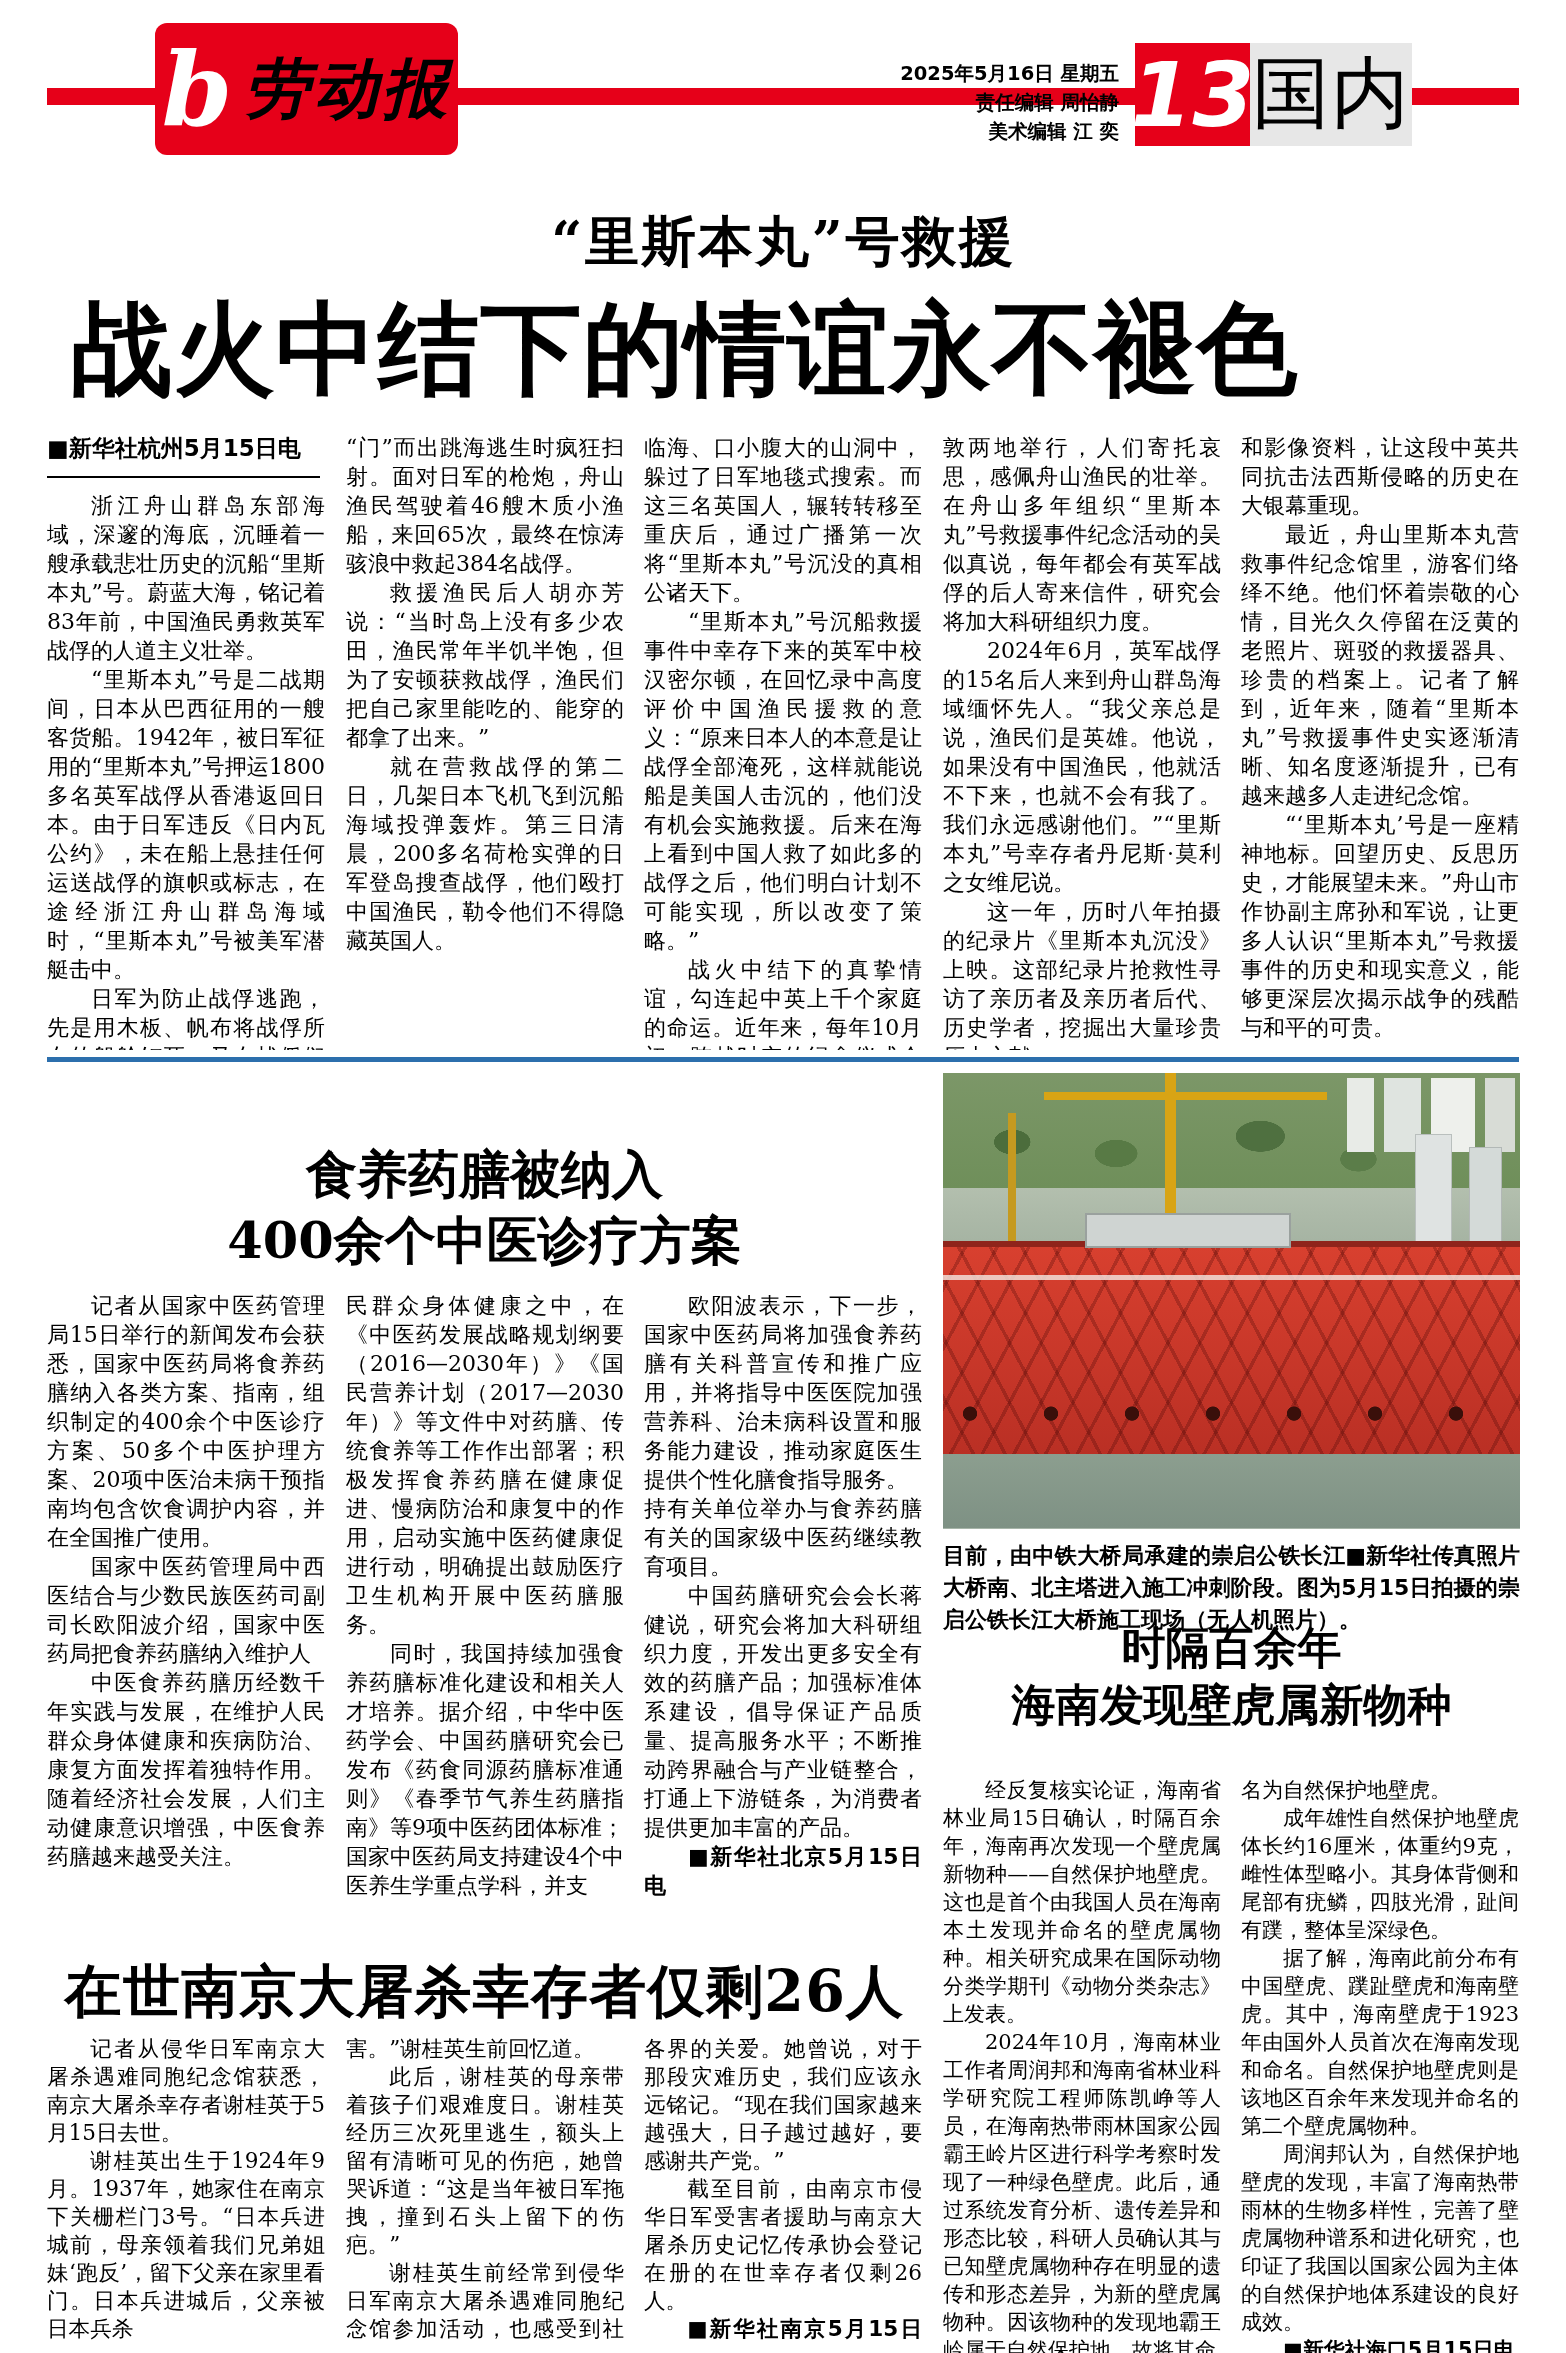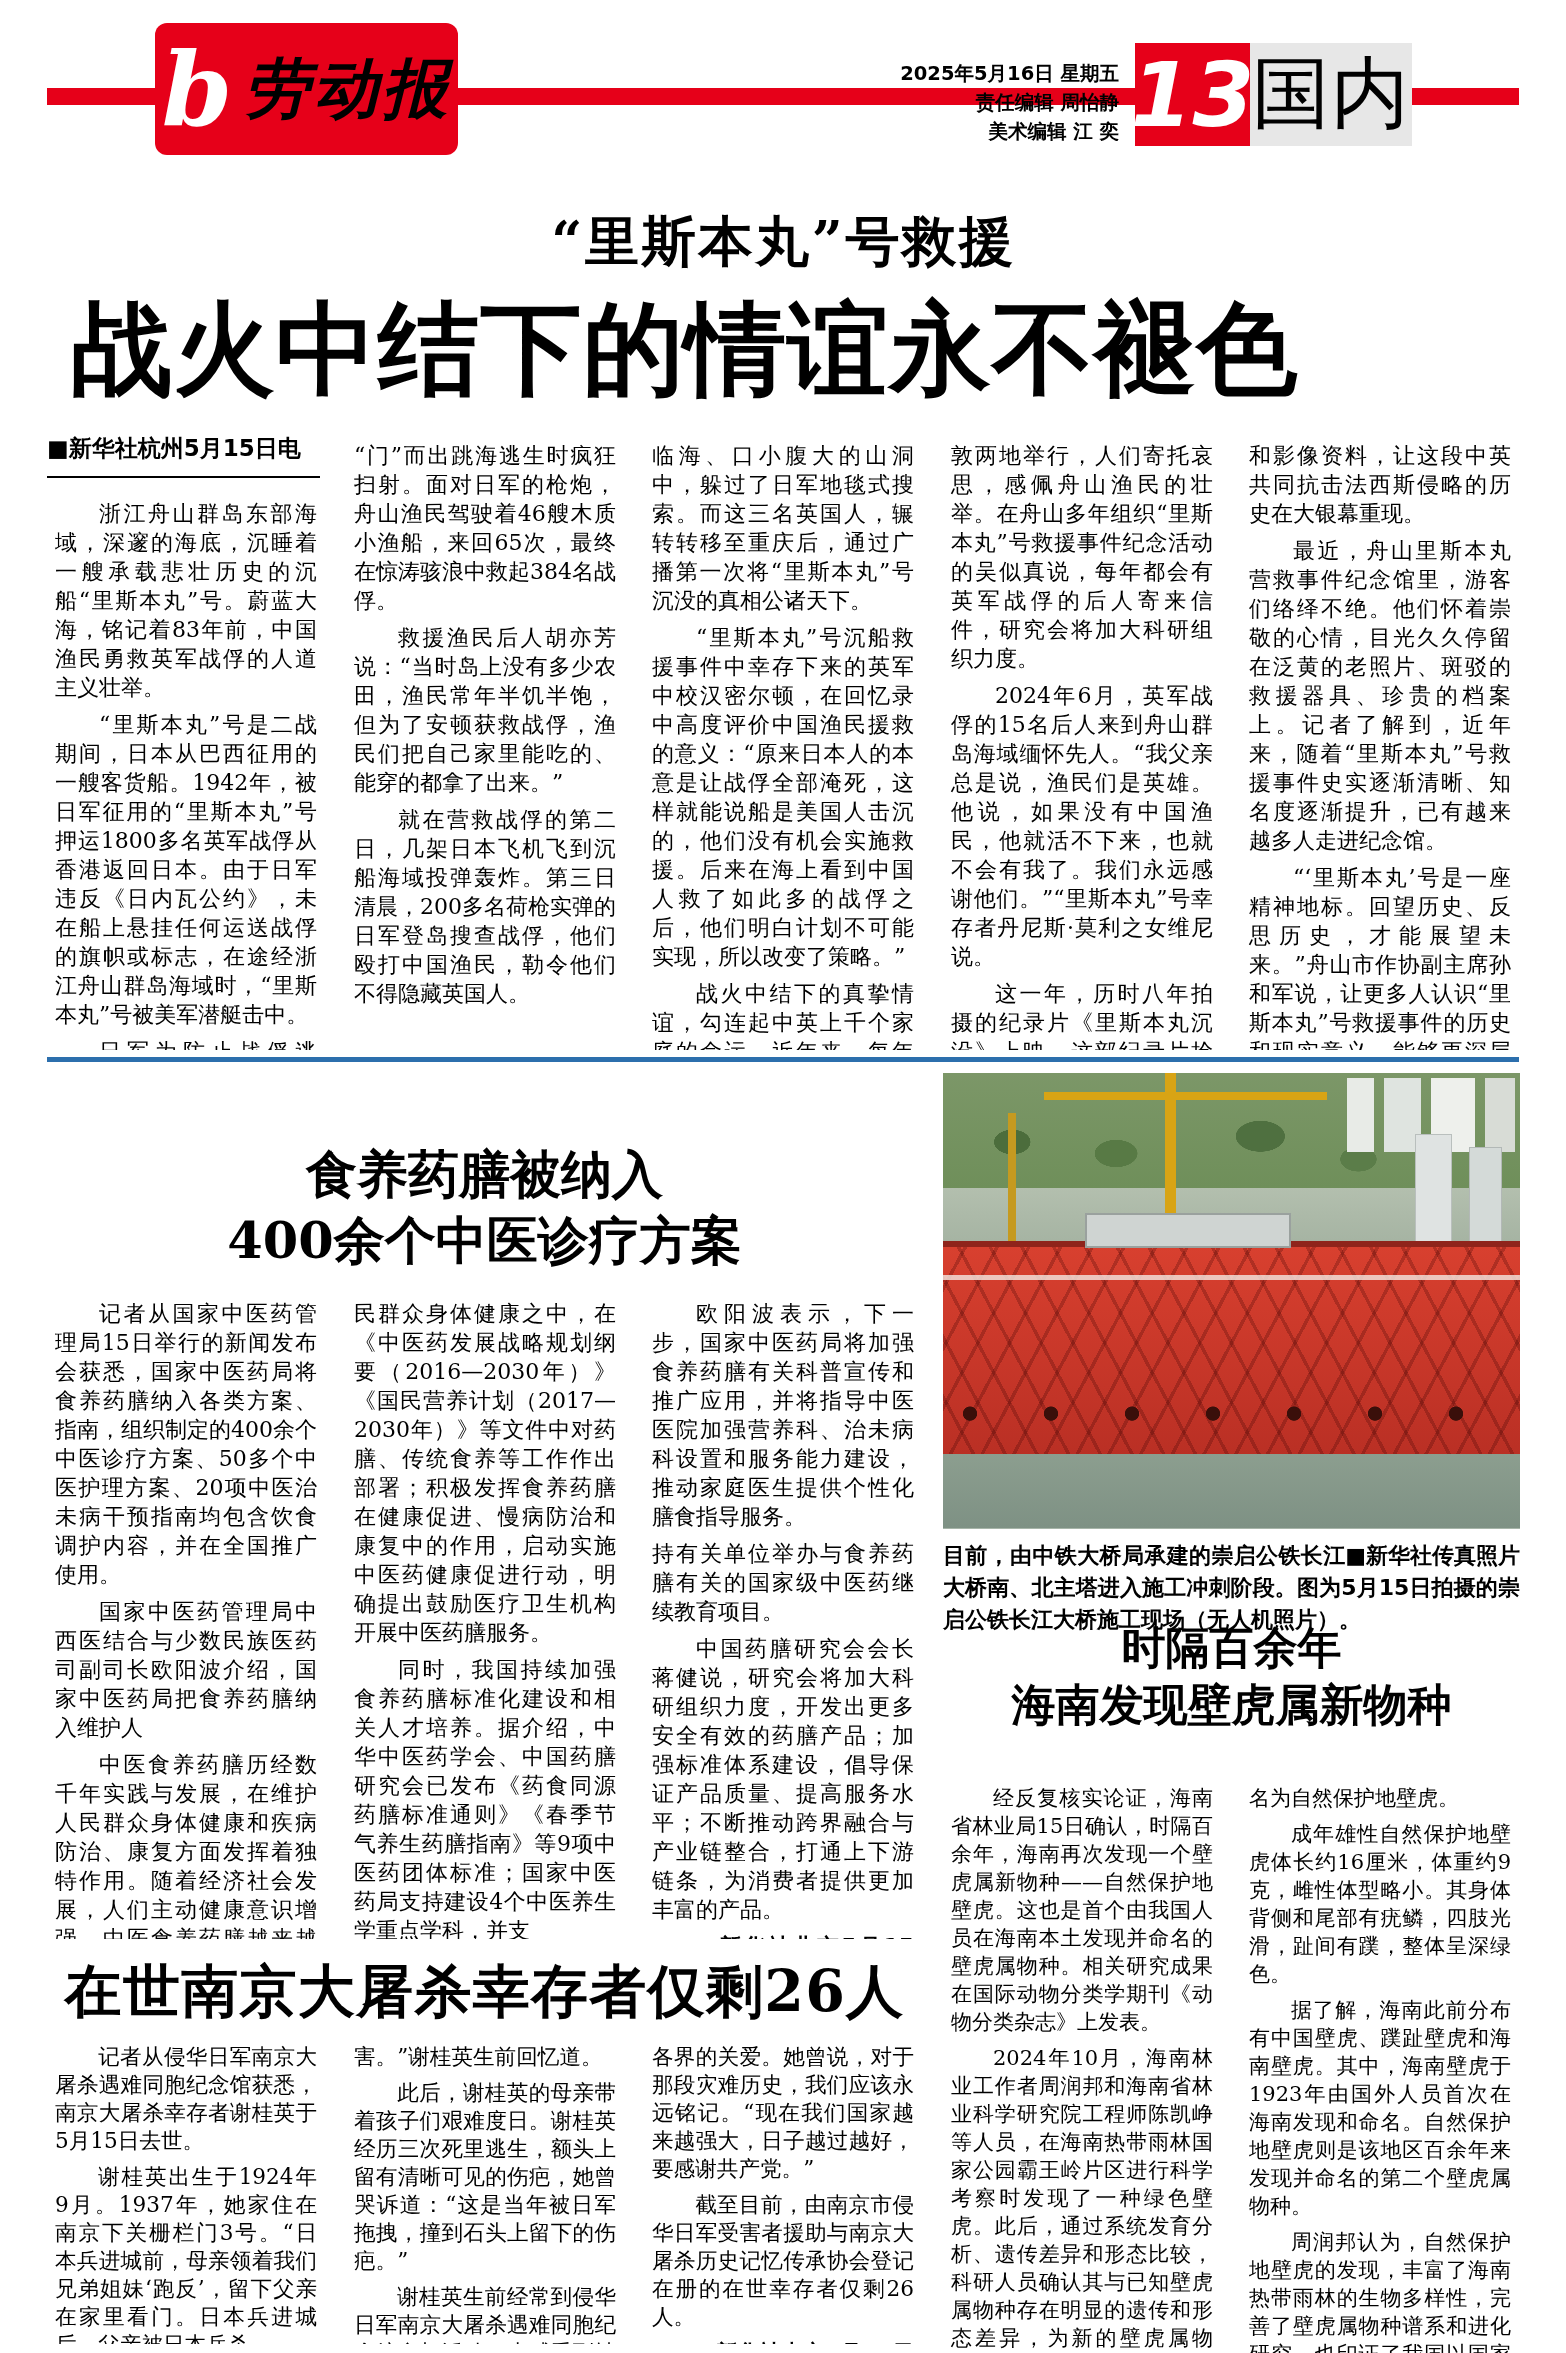--- a/index.html
+++ b/index.html
@@ -17,21 +17,21 @@
               font-size:19.5px;line-height:29px;}
   .pagenum-box{position:absolute;left:1135px;top:43px;width:115px;height:103px;background:#e60019;
                display:flex;align-items:center;justify-content:center;}
   .pagenum-box span{color:#ffffff;font-family:"DejaVu Sans",sans-serif;font-size:89px;font-weight:900;font-style:italic;}
   .section-box{position:absolute;left:1250px;top:43px;width:162px;height:103px;background:#e7e7e7;
                display:flex;align-items:center;justify-content:center;}
   .section-box span{font-size:78px;font-family:"DejaVu Serif",serif;letter-spacing:1.3px;text-align:right;}
 
   
   .col{position:absolute;width:278px;font-size:22px;line-height:29px;text-align:justify;overflow:hidden;}
-  .para{margin:8px;text-indent:2em;}
+  .para{margin:0;text-indent:2em;}
   .para.cont{text-indent:0;}
   .para.byline{font-family:"DejaVu Sans","Liberation Sans",sans-serif;font-weight:bold;}
 
   
   .kicker{position:absolute;left:0;top:206px;width:1567px;text-align:center;
           font-size:54px;font-weight:700;letter-spacing:2.7px;}
   .lead-headline{position:absolute;left:0;top:283px;width:1370px;text-align:center;
                  font-size:101px;font-weight:900;letter-spacing:1.3px;}
   .lead-byline{position:absolute;left:47px;top:433px;width:273px;
                font-family:"DejaVu Sans",sans-serif;font-weight:bold;font-size:23px;

